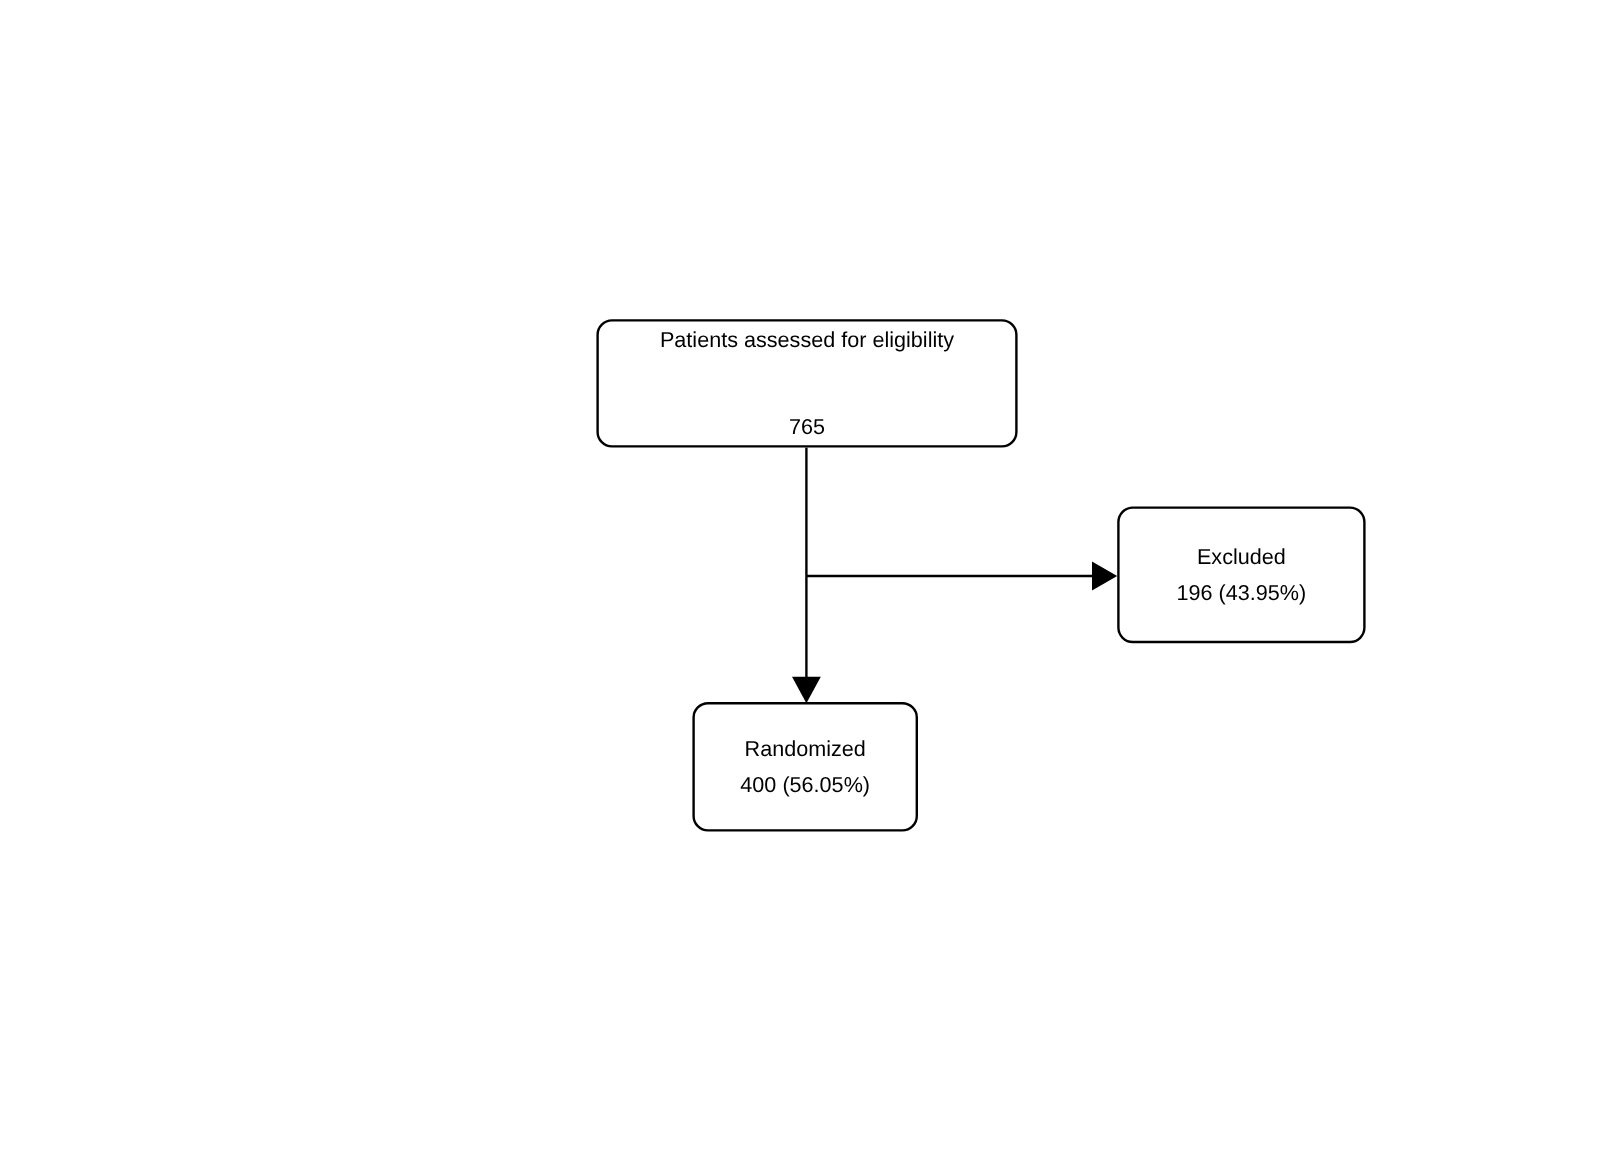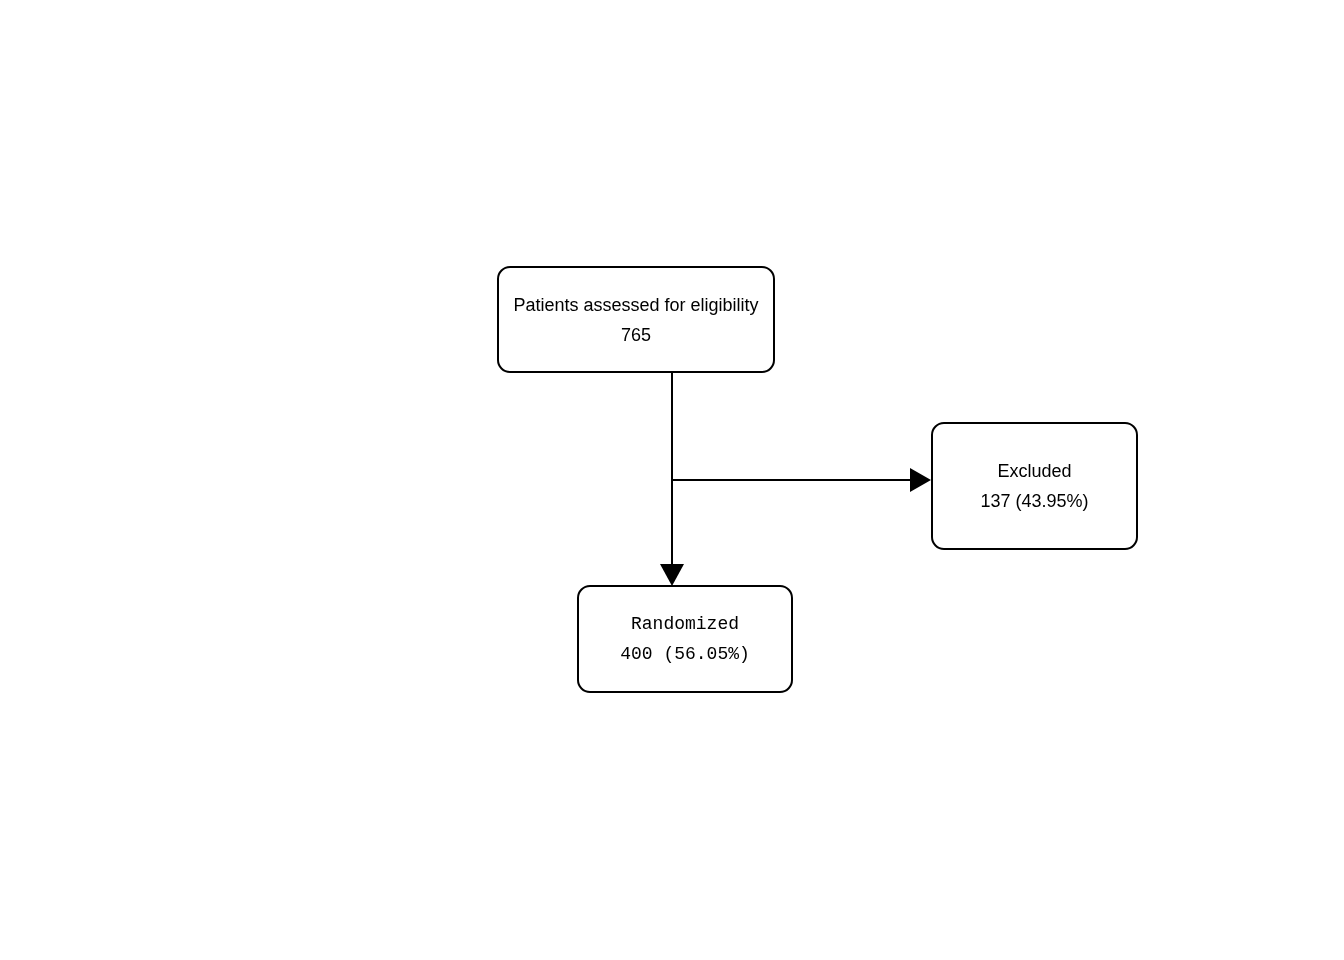--- a/index.html
+++ b/index.html
@@ -32,35 +32,35 @@
     z-index: 2;
   }
   .flow-box .box-label,
   .flow-box .box-value {
     display: block;
     white-space: nowrap;
   }
   #box-eligibility {
     left: 497px;
     top: 266px;
-    width: 278px;
+    width: 351px;
     height: 107px;
+    justify-content: space-between;
   }
   #box-excluded {
     left: 931px;
     top: 422px;
     width: 207px;
-    height: 128px;
+    height: 114px;
   }
   #box-randomized {
     left: 577px;
     top: 585px;
-    width: 216px;
+    width: 188px;
     height: 108px;
-    font-family: Liberation Mono, monospace;
   }
   .connector-layer {
     position: absolute;
     left: 0;
     top: 0;
     width: 1344px;
     height: 960px;
     z-index: 1;
   }
 </style>
@@ -78,21 +78,21 @@
     <polygon points="910,468 910,492 931,480" fill="#000000"></polygon>
   </svg>
 
   <div class="flow-box" id="box-eligibility">
     <span class="box-label">Patients assessed for eligibility</span>
     <span class="box-value">765</span>
   </div>
 
   <div class="flow-box" id="box-excluded">
     <span class="box-label">Excluded</span>
-    <span class="box-value">137 (43.95%)</span>
+    <span class="box-value">196 (43.95%)</span>
   </div>
 
   <div class="flow-box" id="box-randomized">
     <span class="box-label">Randomized</span>
     <span class="box-value">400 (56.05%)</span>
   </div>
 
 </div>
 
 </body></html>

